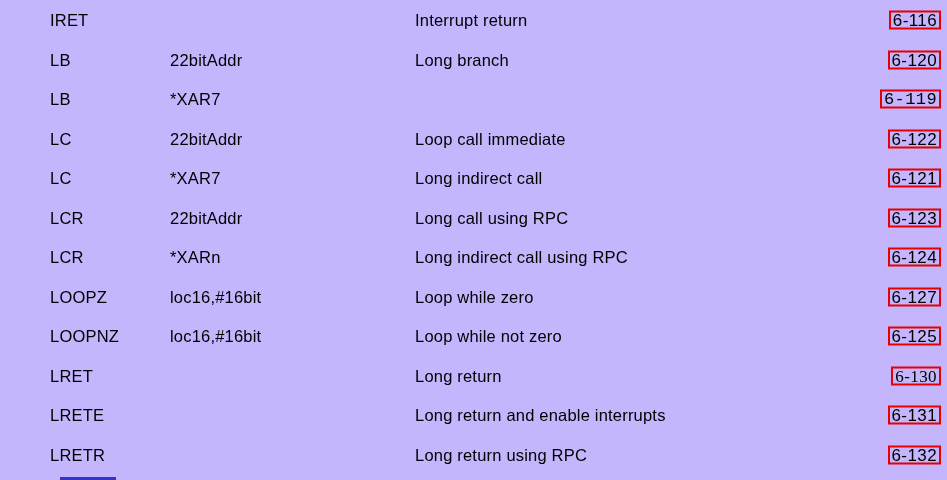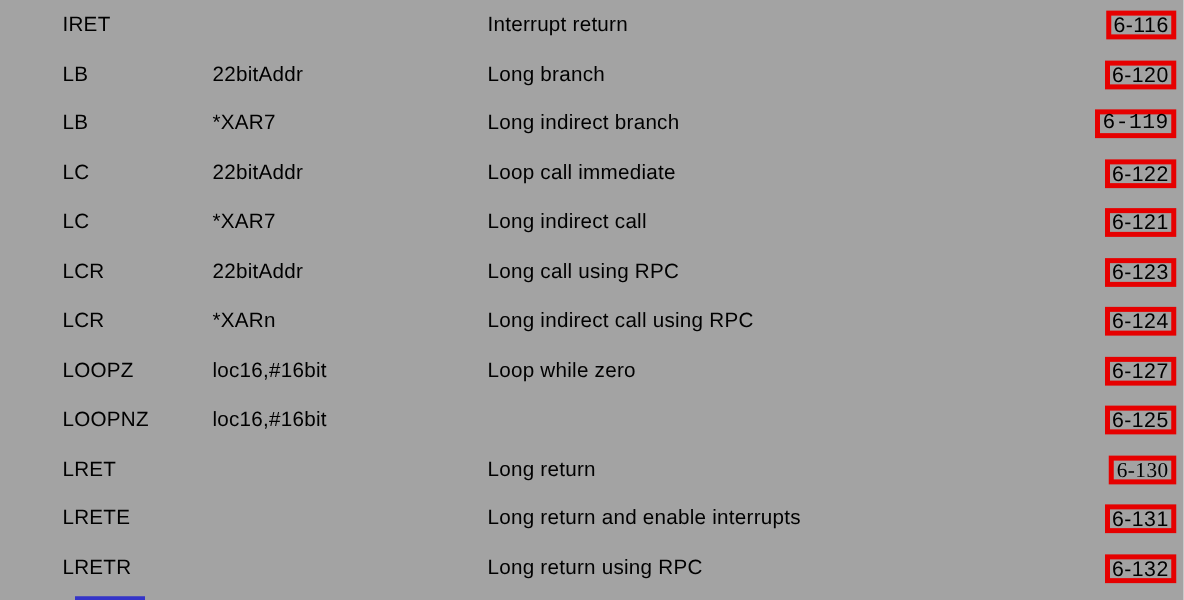--- a/index.html
+++ b/index.html
@@ -29,64 +29,63 @@
   .cell {
     position: absolute;
     top: 50%;
     transform: translateY(-50%);
     white-space: nowrap;
     font-size: 16.5px;
     letter-spacing: 0.2px;
   }
   .col-mnemonic { left: 50px; }
   .col-operand  { left: 170px; }
-  .col-desc     { left: 390px; }
+  .col-desc     { left: 415px; }
   .col-page {
     right: 6px;
-    border: 4px solid #be185d;
+    border: 2px solid #be185d;
     padding: 0 2px;
     font-size: 17px;
     line-height: 15px;
     letter-spacing: 0.4px;
     cursor: pointer;
     text-decoration: none;
     color: #000000;
   }
   .frag {
     position: absolute;
     left: 60px;
     bottom: 0;
     width: 56px;
     height: 3px;
     background: #3434c8;
   }
 </style>
 </head>
 <body>
 
-<div class="doc" style="background: #a3a3a3; color: rgb(0, 0, 0);">
+<div class="doc" style="background: #c4b5fd; color: rgb(0, 0, 0);">
   <div class="rows" id="rows">
   <div class="row">
     <span class="cell col-mnemonic">IRET</span>
     <span class="cell col-operand"></span>
     <span class="cell col-desc">Interrupt return</span>
     <span class="cell col-page" style="border-color: rgb(230, 0, 0);">6-116</span>
   </div>
 
   <div class="row">
     <span class="cell col-mnemonic">LB</span>
     <span class="cell col-operand">22bitAddr</span>
     <span class="cell col-desc">Long branch</span>
     <span class="cell col-page" style="border-color: rgb(230, 0, 0);">6-120</span>
   </div>
 
   <div class="row">
     <span class="cell col-mnemonic">LB</span>
     <span class="cell col-operand">*XAR7</span>
-    <span class="cell col-desc">Long indirect branch</span>
     <span class="cell col-page" style="border-color: rgb(230, 0, 0); font-family: Liberation Mono, monospace;">6-119</span>
   </div>
 
   <div class="row">
     <span class="cell col-mnemonic">LC</span>
     <span class="cell col-operand">22bitAddr</span>
     <span class="cell col-desc">Loop call immediate</span>
     <span class="cell col-page" style="border-color: rgb(230, 0, 0);">6-122</span>
   </div>
 
@@ -114,20 +113,21 @@
   <div class="row">
     <span class="cell col-mnemonic">LOOPZ</span>
     <span class="cell col-operand">loc16,#16bit</span>
     <span class="cell col-desc">Loop while zero</span>
     <span class="cell col-page" style="border-color: rgb(230, 0, 0);">6-127</span>
   </div>
 
   <div class="row">
     <span class="cell col-mnemonic">LOOPNZ</span>
     <span class="cell col-operand">loc16,#16bit</span>
+    <span class="cell col-desc">Loop while not zero</span>
     <span class="cell col-page" style="border-color: rgb(230, 0, 0); text-align: right;">6-125</span>
   </div>
 
   <div class="row">
     <span class="cell col-mnemonic">LRET</span>
     <span class="cell col-operand"></span>
     <span class="cell col-desc">Long return</span>
     <span class="cell col-page" style="border-color: rgb(230, 0, 0); font-family: Liberation Serif, serif;">6-130</span>
   </div>
 

